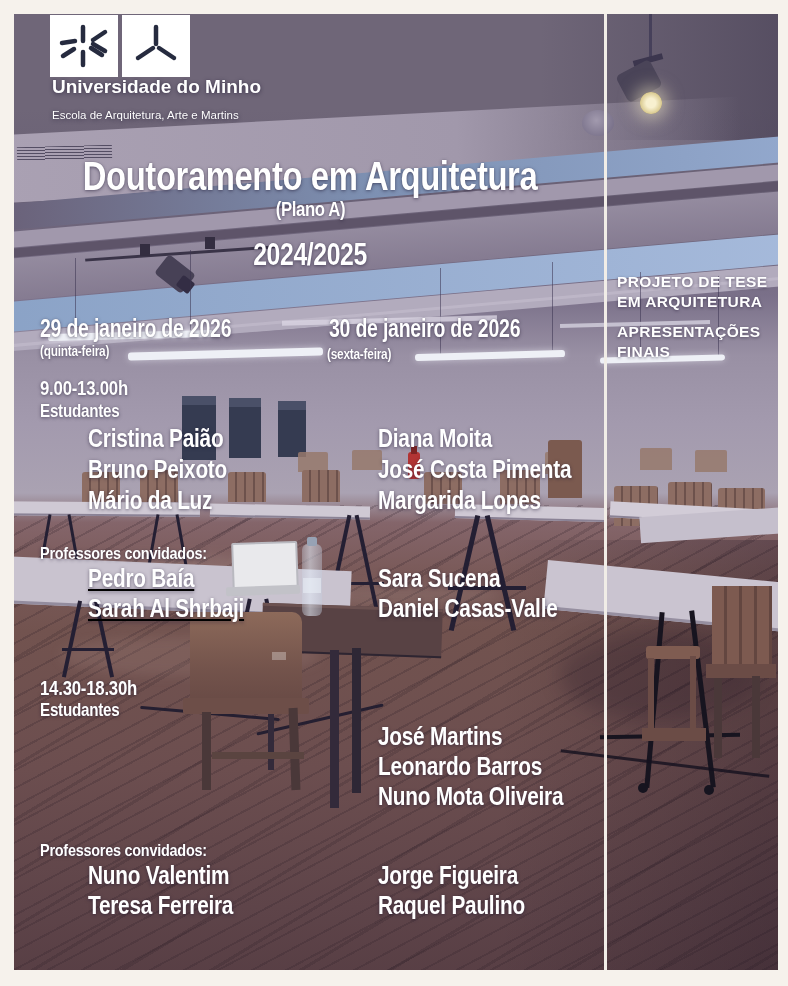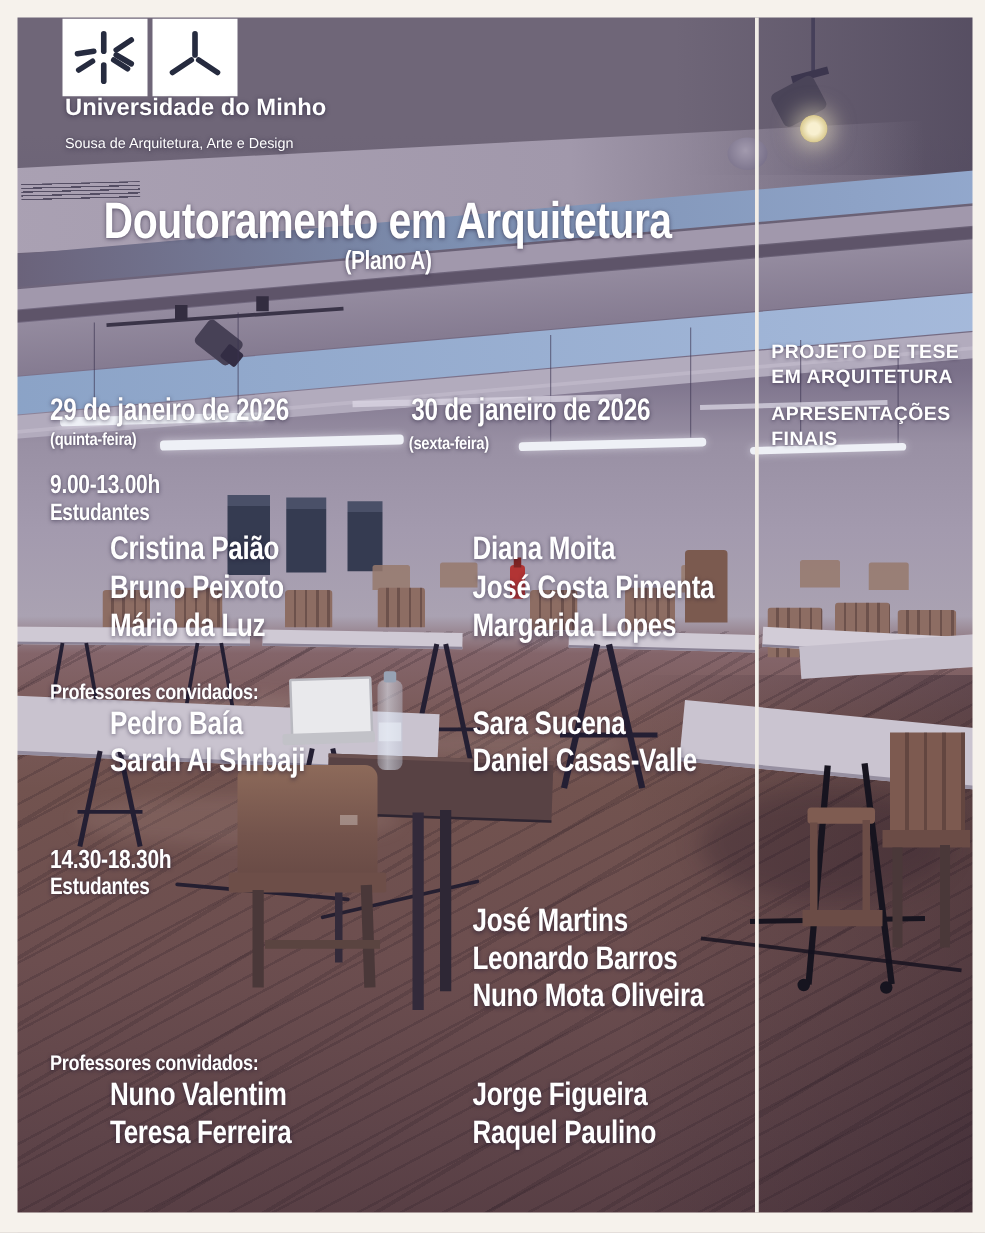--- a/index.html
+++ b/index.html
@@ -203,24 +203,25 @@
   <div class="logo-box" style="left:122px;top:15px;width:68px;height:62px;">
     <svg width="68" height="62" viewBox="0 0 68 62">
       <g stroke="#262b3f" stroke-width="4.5" stroke-linecap="round" fill="none">
         <line x1="34" y1="12" x2="34" y2="29"></line>
           <line x1="31" y1="33" x2="16" y2="43"></line>
         <line x1="37" y1="33" x2="52" y2="43"></line>
       </g>
     </svg>
   </div>
   <div class="t" style="left:52px;top:76px;font-size:19px;">Universidade do Minho</div>
-  <div class="t" style="left:52px;top:109px;font-size:11.5px;font-weight:400;">Sousa de Arquitetura, Arte e Design</div>
+  <div class="t" style="left:52px;top:109px;font-size:11.5px;font-weight:400;">Escola de Arquitetura, Arte e Martins</div>
 
   <div class="t ctr" style="top:153px;font-size:41px;"><span>Doutoramento em Arquitetura</span></div>
   <div class="t ctr" style="top:197px;font-size:21px;"><span>(Plano A)</span></div>
+  <div class="t ctr" style="top:237px;font-size:31px;"><span>2024/2025</span></div>
 
   <div class="side" style="top:272px;font-size:15.5px;line-height:19.5px;">
     <div>PROJETO DE TESE</div>
     <div>EM ARQUITETURA</div>
   </div>
   <div class="side" style="top:322px;font-size:15.5px;line-height:19.5px;">
     <div>APRESENTAÇÕES</div>
     <div>FINAIS</div>
   </div>
 
@@ -235,21 +236,21 @@
     <div class="nm">Diana Moita</div>
     <div class="nm">José Costa Pimenta</div>
     <div class="nm">Margarida Lopes</div>
   </div>
   <div class="names" style="left:88px;top:423px;">
     <div class="nm">Cristina Paião</div>
     <div class="nm">Bruno Peixoto</div>
     <div class="nm">Mário da Luz</div>
   </div>
   <div class="t cond" style="left:40px;top:544px;font-size:17px;transform:scaleX(.85);">Professores convidados:</div>
-  <div class="names lh30" style="left:88px;top:563px;">
+  <div class="names lh30" style="left:88px;top:563px;text-decoration:underline;">
     <div class="nm">Pedro Baía</div>
     <div class="nm">Sarah Al Shrbaji</div>
   </div>
   <div class="names lh30" style="left:378px;top:563px;">
     <div class="nm">Sara Sucena</div>
     <div class="nm">Daniel Casas-Valle</div>
   </div>
 
   <div class="t cond" style="left:40px;top:676px;font-size:21px;">14.30-18.30h</div>
   <div class="t cond" style="left:40px;top:699px;font-size:19px;">Estudantes</div>

